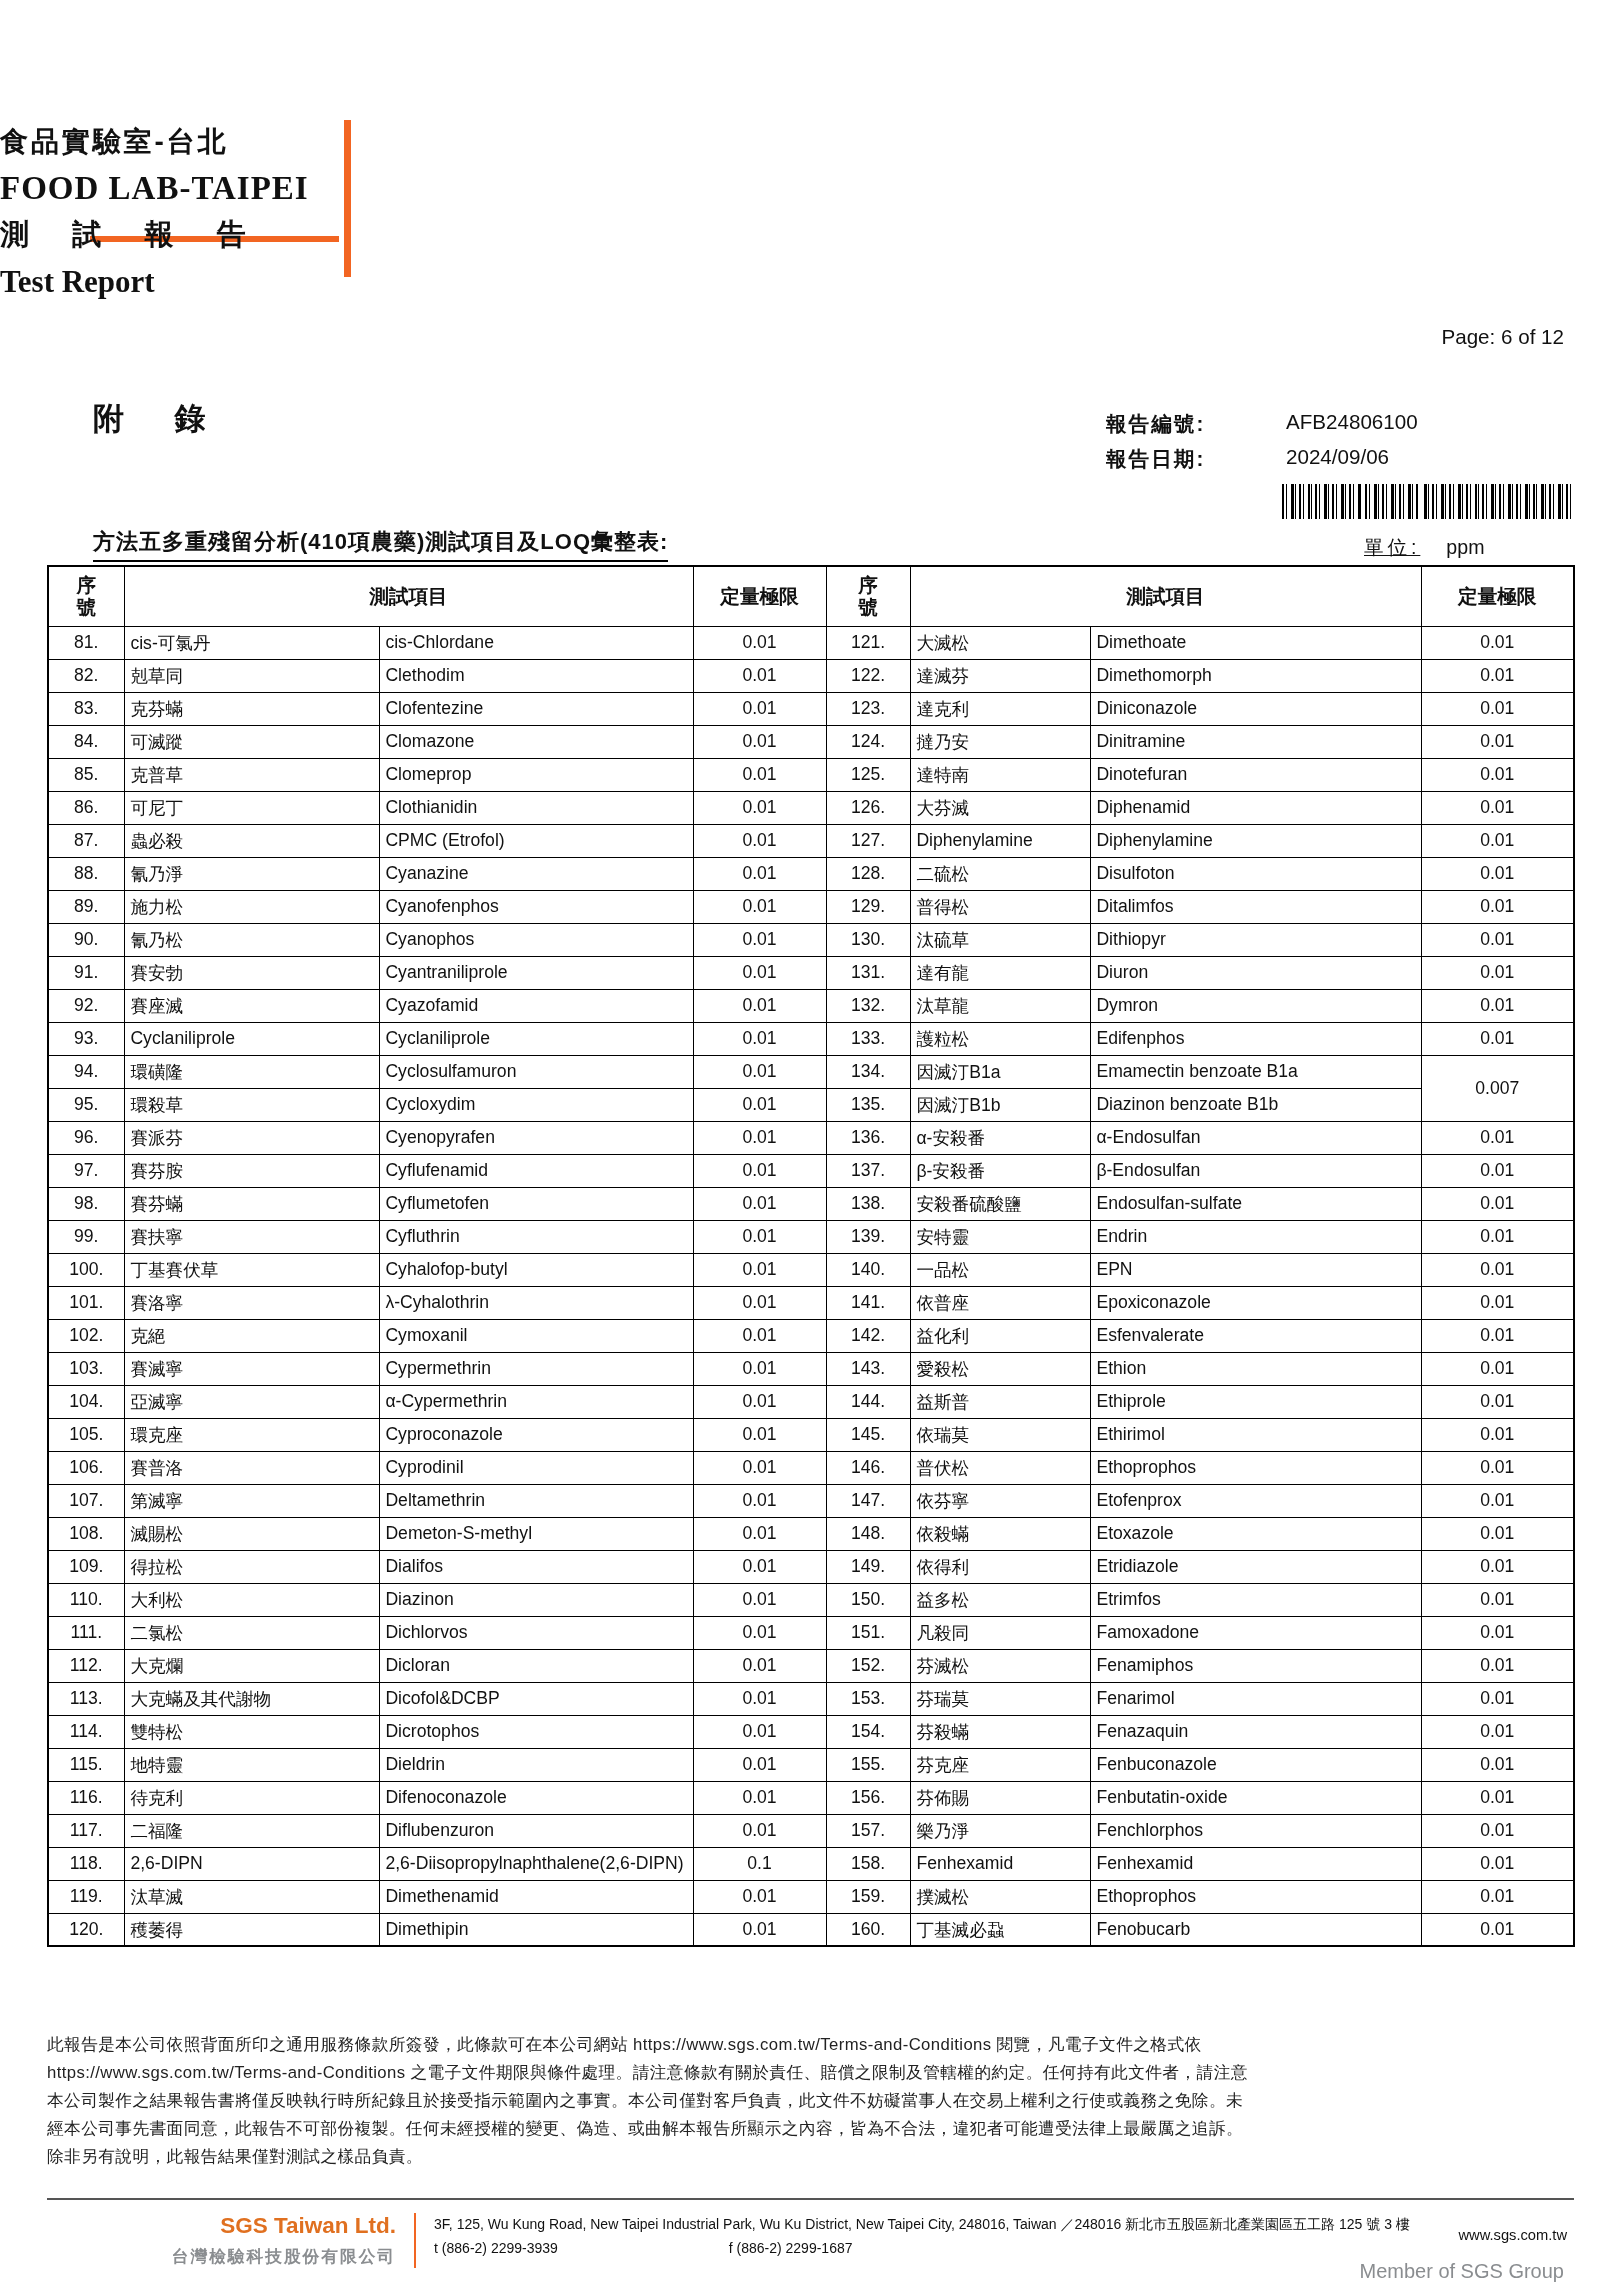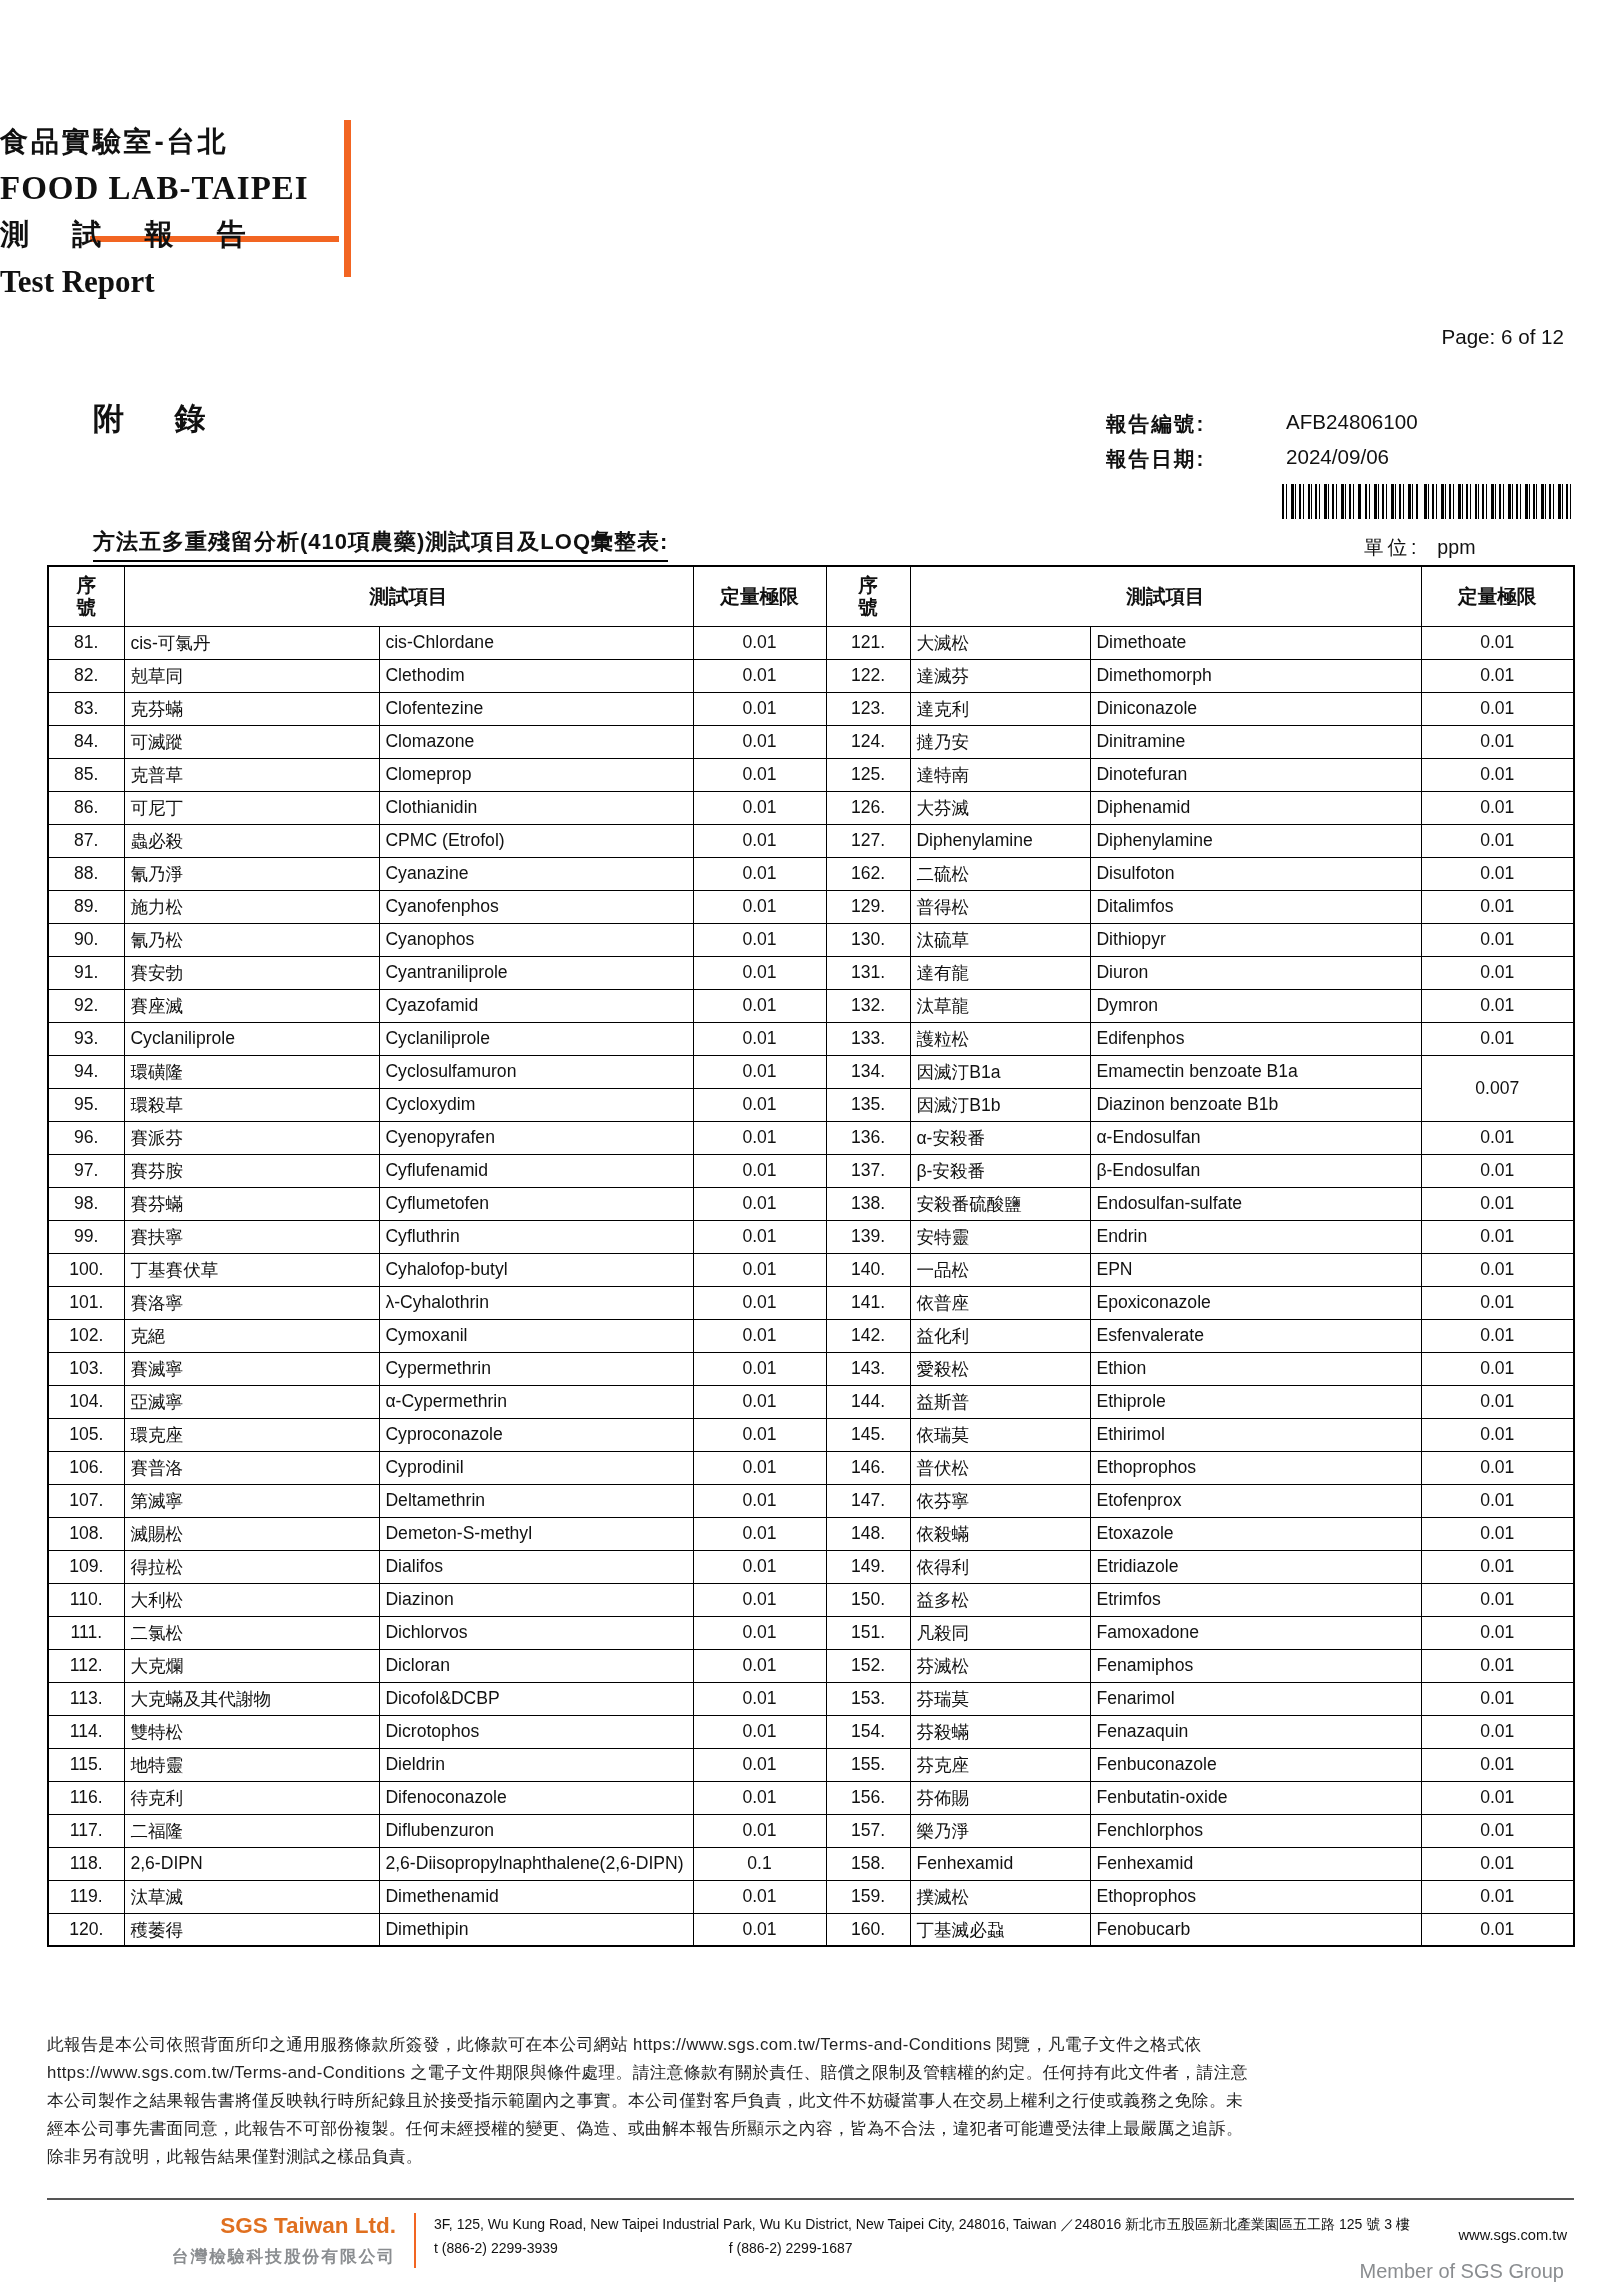--- a/index.html
+++ b/index.html
@@ -39,21 +39,21 @@
     background:repeating-linear-gradient(90deg,
       #000 0px,#000 2px,#fff 2px,#fff 3.9px,#000 3.9px,#000 4.9px,#fff 4.9px,#fff 8.8px,
       #000 8.8px,#000 11.8px,#fff 11.8px,#fff 12.7px,#000 12.7px,#000 13.7px,#fff 13.7px,#fff 16.7px);
   }
 
   .section-title {
     position:absolute; left:93px; top:527px; font-size:22px; font-weight:bold;
     border-bottom:2px solid #000; padding-bottom:2.9px; letter-spacing:1px;
   }
   .unit-wrap { position:absolute; left:1364px; top:534px; font-size:19.6px; }
-  .unit-wrap .u-l { letter-spacing:3.9px; margin-right:17px; }
+  .unit-wrap .u-l { letter-spacing:3.9px; margin-right:26px;text-decoration:underline; }
 
   
   table.loq { position:absolute; left:47px; top:565px; width:1527px;
     border-collapse:collapse; table-layout:fixed; border:2px solid #000; }
   table.loq th, table.loq td { border:1px solid #000; }
   table.loq th { font-size:19.6px; font-weight:bold; text-align:center; padding:6.9px 2px; height:47px; box-sizing:border-box; }
   .th-seq { white-space:pre-line; line-height:1.15; }
   table.loq td { height:33px; font-size:17.6px; padding:0 5.9px; overflow:hidden; white-space:nowrap; box-sizing:border-box; }
   td.c-seq { text-align:center; padding:0 2px; }
   td.c-zh  { text-align:left; }
@@ -202,21 +202,21 @@
           <td class="c-seq">127.</td>
           <td class="c-zh">Diphenylamine</td>
           <td class="c-en">Diphenylamine</td>
           <td class="c-loq">0.01</td>
         </tr>
         <tr>
           <td class="c-seq">88.</td>
           <td class="c-zh">氰乃淨</td>
           <td class="c-en">Cyanazine</td>
           <td class="c-loq">0.01</td>
-          <td class="c-seq">162.</td>
+          <td class="c-seq">128.</td>
           <td class="c-zh">二硫松</td>
           <td class="c-en">Disulfoton</td>
           <td class="c-loq">0.01</td>
         </tr>
         <tr>
           <td class="c-seq">89.</td>
           <td class="c-zh">施力松</td>
           <td class="c-en">Cyanofenphos</td>
           <td class="c-loq">0.01</td>
           <td class="c-seq">129.</td>

